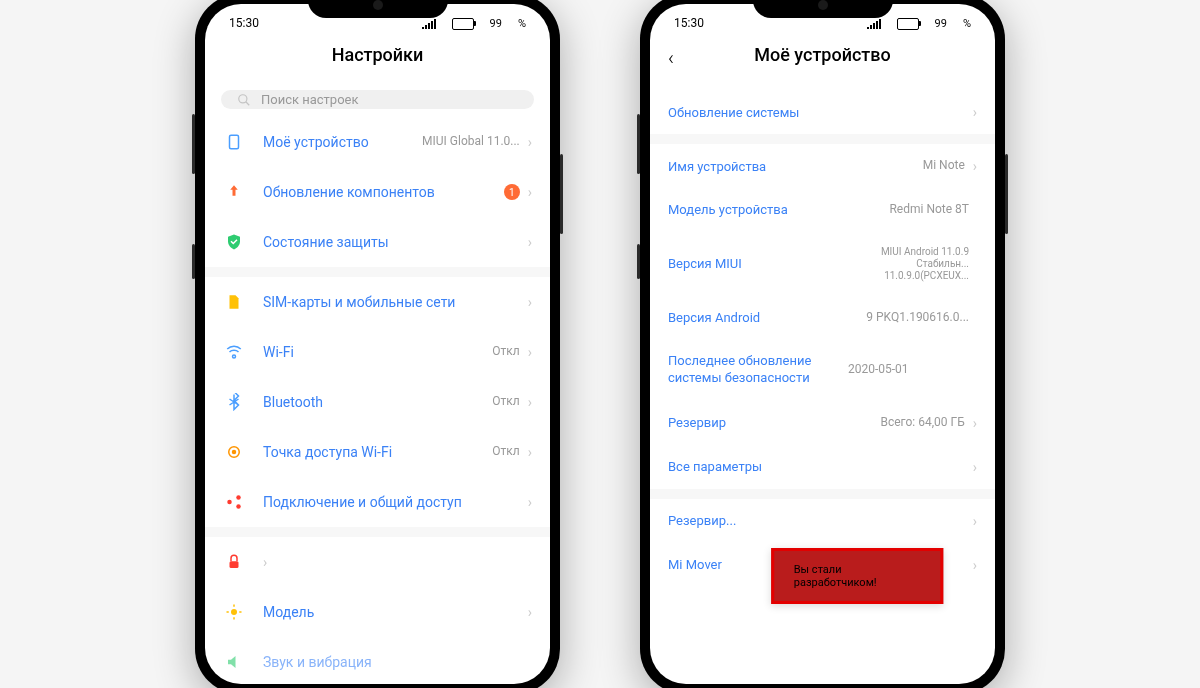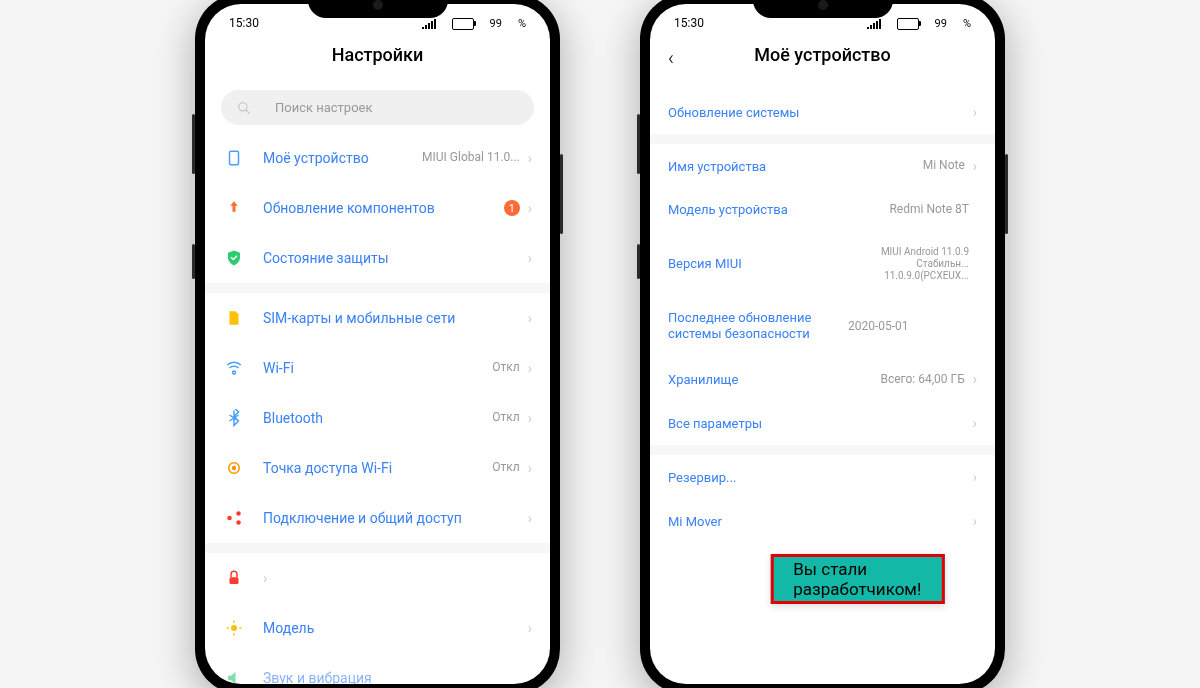--- a/index.html
+++ b/index.html
@@ -117,24 +117,24 @@
     left: 18px;
     top: 12px;
     font-size: 20px;
     font-weight: 300;
     cursor: pointer;
   }
   .search-bar {
     margin: 0 16px 8px;
     background: #f0f0f0;
     border-radius: 20px;
-    padding: 10px 16px;
-    display: flex;
-    align-items: center;
-    gap: 24px;
+    padding: 2px 16px;
+    display: flex;
+    align-items: center;
+    gap: 10px;
     color: #999;
     font-size: 13px;
   }
   .search-icon-svg { width: 14px; height: 14px; opacity: 0.5; }
   .content {
     padding: 0;
   }
   .row {
     display: flex;
     align-items: center;
@@ -195,23 +195,23 @@
   .row-noicon .row-label { font-size: 13px; }
   .multiline-label {
     font-size: 13px;
     line-height: 1.3;
   }
   .toast {
     position: absolute;
     left: 50%;
     transform: translateX(-30%);
     bottom: 80px;
-    background: #14b8a6;
-    padding: 2px 20px;
-    font-size: 17px;
+    background: #b91c1c;
+    padding: 12px 20px;
+    font-size: 11px;
     color: #000;
     border: 3px solid #e30000;
     box-shadow: 0 2px 8px rgba(0,0,0,0.15);
     z-index: 50;
   }
   .ic-svg { width: 18px; height: 18px; }
 </style>
 </head>
 <body>
 
@@ -399,25 +399,29 @@
       </div>
       <div class="row row-noicon">
         <span class="row-label">Версия MIUI</span>
         <span class="row-value-multi">
           <div>MIUI Android 11.0.9</div>
           <div>Стабильн...</div>
           <div>11.0.9.0(PCXEUX...</div>
         </span>
       </div>
       <div class="row row-noicon">
+        <span class="row-label">Версия Android</span>
+        <span class="row-value">9 PKQ1.190616.0...</span>
+      </div>
+      <div class="row row-noicon">
         <span class="row-label multiline-label" style="max-width:180px">Последнее обновление системы безопасности</span>
         <span class="row-value">2020-05-01</span>
       </div>
       <div class="row row-noicon">
-        <span class="row-label">Хранилище</span>
+        <span class="row-label">Резервир</span>
         <span class="row-value">Всего: 64,00 ГБ</span>
         <span class="chevron">›</span>
       </div>
       <div class="row row-noicon">
         <span class="row-label">Все параметры</span>
         <span class="chevron">›</span>
       </div>
       <div class="divider"></div>
       <div class="row row-noicon">
         <span class="row-label">Резервир...</span>

